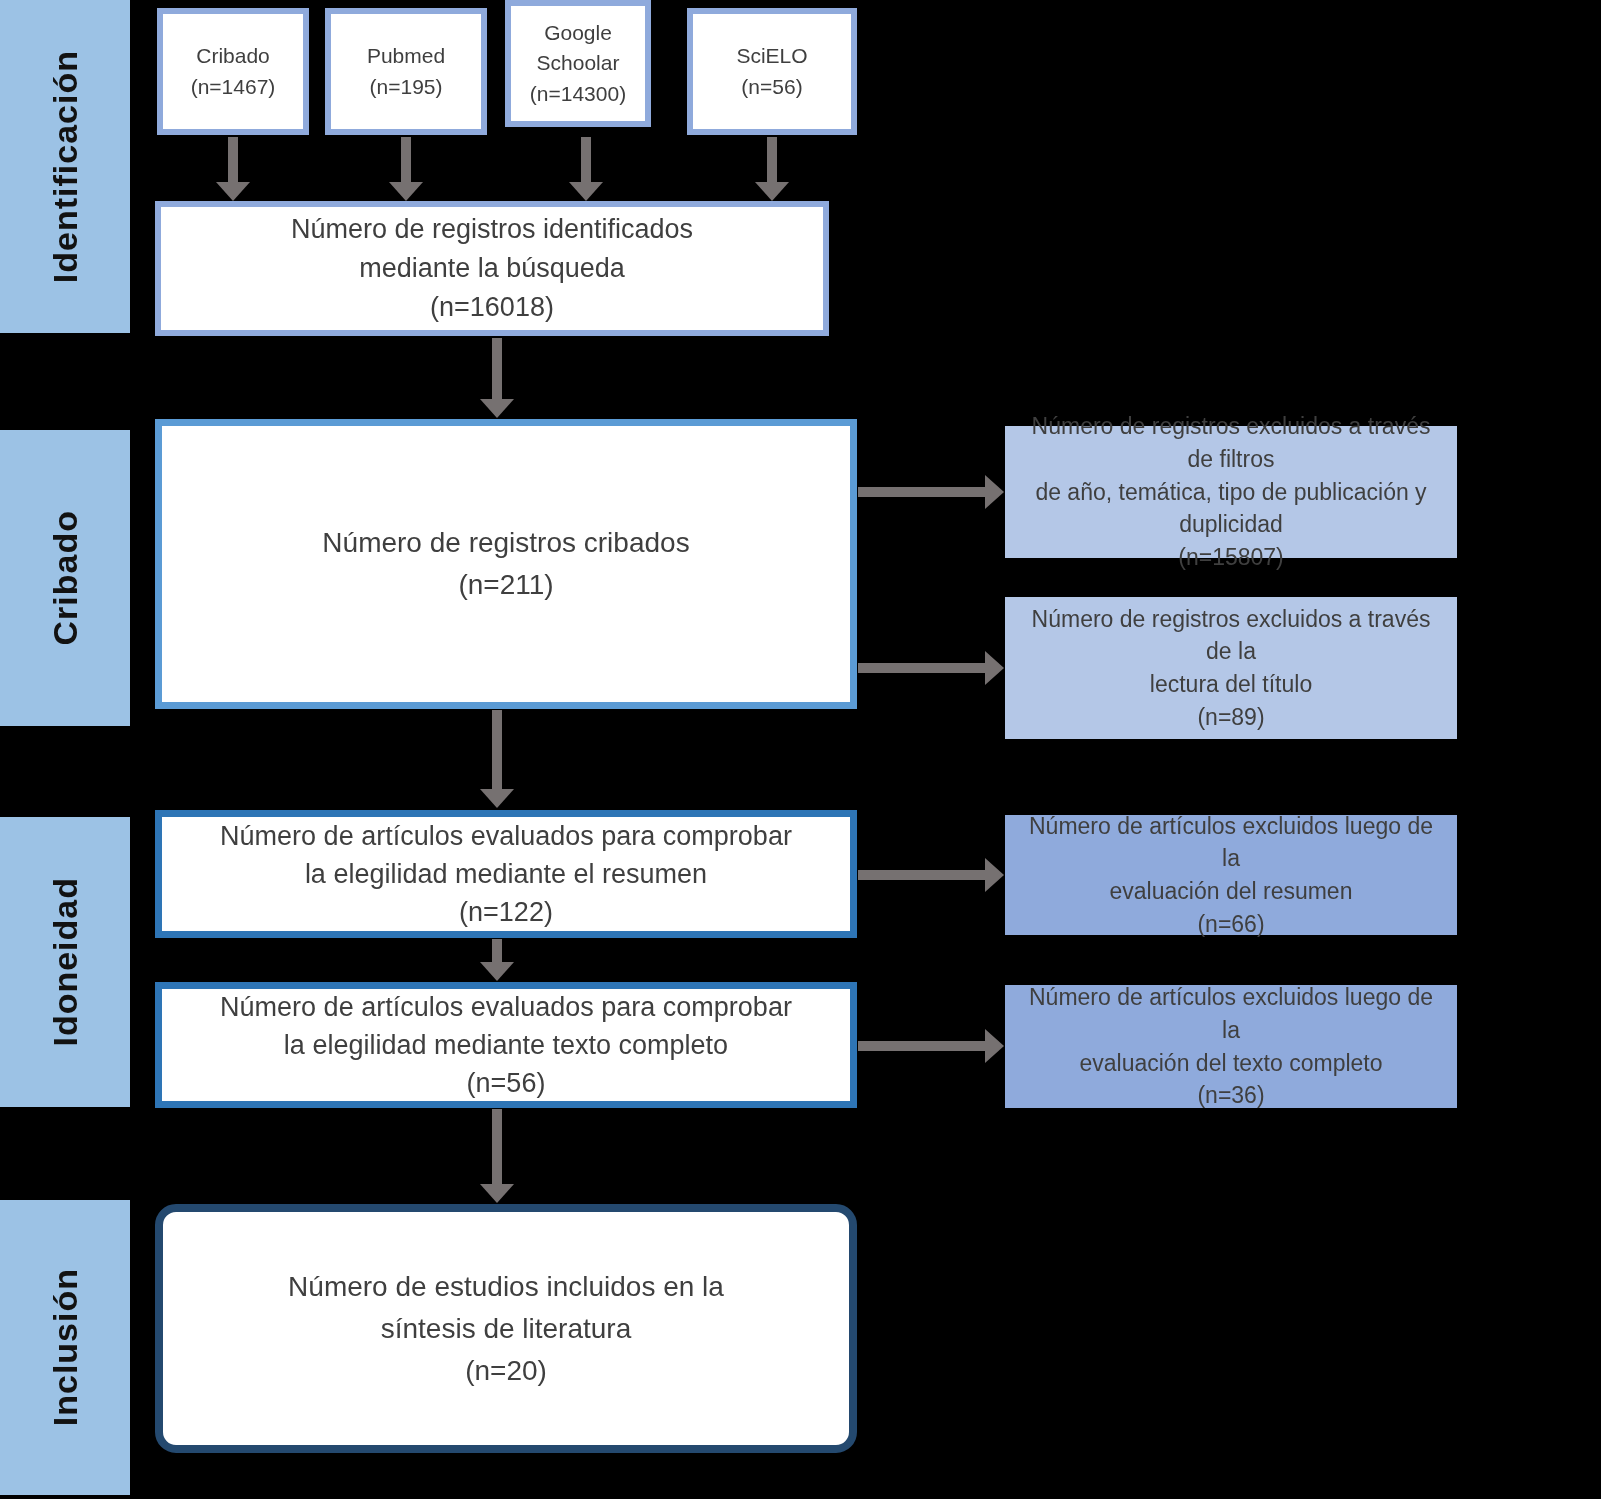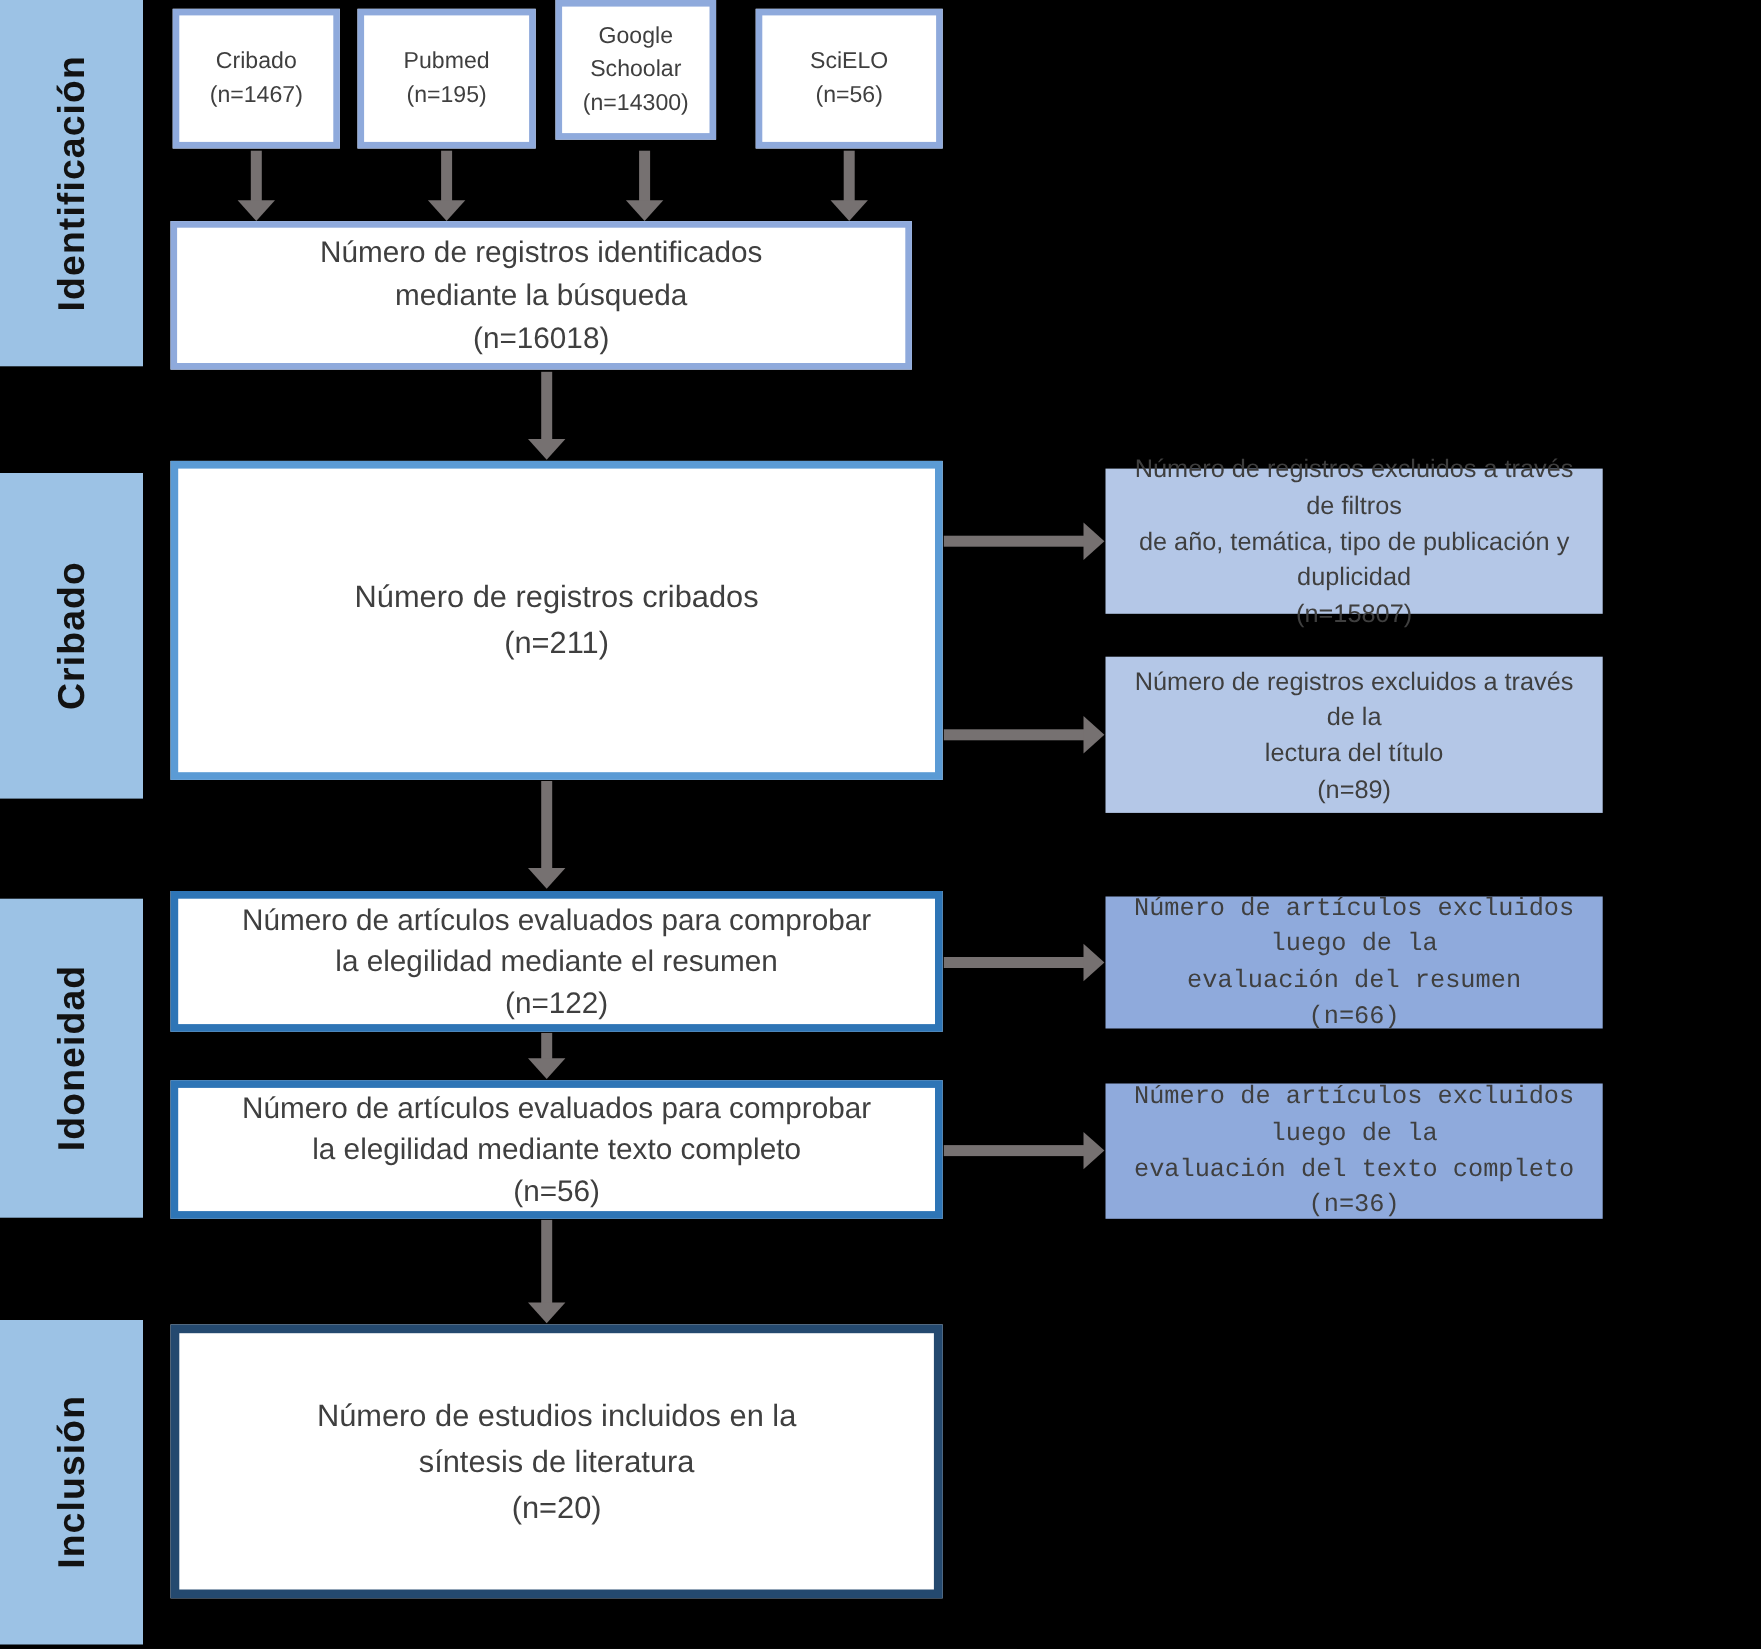--- a/index.html
+++ b/index.html
@@ -31,21 +31,21 @@
   .ident-box{ border:6px solid var(--ident-border); font-size:27px; line-height:1.45; }
   .cribado-box{ border:7px solid var(--cribado-border); font-size:28px; line-height:1.5; }
   .idon-box{ border:7px solid var(--idoneidad-border); font-size:27px; line-height:1.42; }
   .incl-box{ border:8px solid var(--inclusion-border); font-size:28px; line-height:1.5; }
   .excl-box{
     position:absolute; left:1005px; width:452px; color:var(--text);
     display:flex; align-items:center; justify-content:center; text-align:center;
     font-size:23px; line-height:1.42; white-space:pre-line; box-sizing:border-box; padding:4px 14px;
   }
   .excl-light{ background:var(--excl-light); }
-  .excl-dark{ background:var(--excl-dark);font-family:Liberation Mono, monospace; }
+  .excl-dark{ background:var(--excl-dark); }
   .arrow-down{ position:absolute; width:34px; }
   .arrow-down .shaft{ position:absolute; left:50%; transform:translateX(-50%); top:0; bottom:17px; width:10px; background:var(--arrow); }
   .arrow-down .head{ position:absolute; bottom:0; left:50%; transform:translateX(-50%); width:0; height:0;
     border-left:17px solid transparent; border-right:17px solid transparent; border-top:19px solid var(--arrow); }
   .arrow-right{ position:absolute; height:34px; }
   .arrow-right .shaft{ position:absolute; top:50%; transform:translateY(-50%); left:0; right:17px; height:10px; background:var(--arrow); }
   .arrow-right .head{ position:absolute; right:0; top:50%; transform:translateY(-50%); width:0; height:0;
     border-top:17px solid transparent; border-bottom:17px solid transparent; border-left:19px solid var(--arrow); }
 </style>
 </head>
@@ -170,19 +170,19 @@
     <span>Número de artículos excluidos luego de la
 evaluación del texto completo
 (n=36)</span>
   </div>
 
   <div class="arrow-down" style="left:480px;top:1109px;height:94px;">
       <div class="shaft"></div>
       <div class="head"></div>
     </div>
 
-  <div class="box incl-box" style="left:155px;top:1204px;width:702px;height:249px;">
+  <div class="box incl-box" style="left:155px;top:1204px;width:702px;height:249px;border-radius:21px;">
     <span>Número de estudios incluidos en la
 síntesis de literatura
 (n=20)</span>
   </div>
 
 </div>
 
 </body></html>

